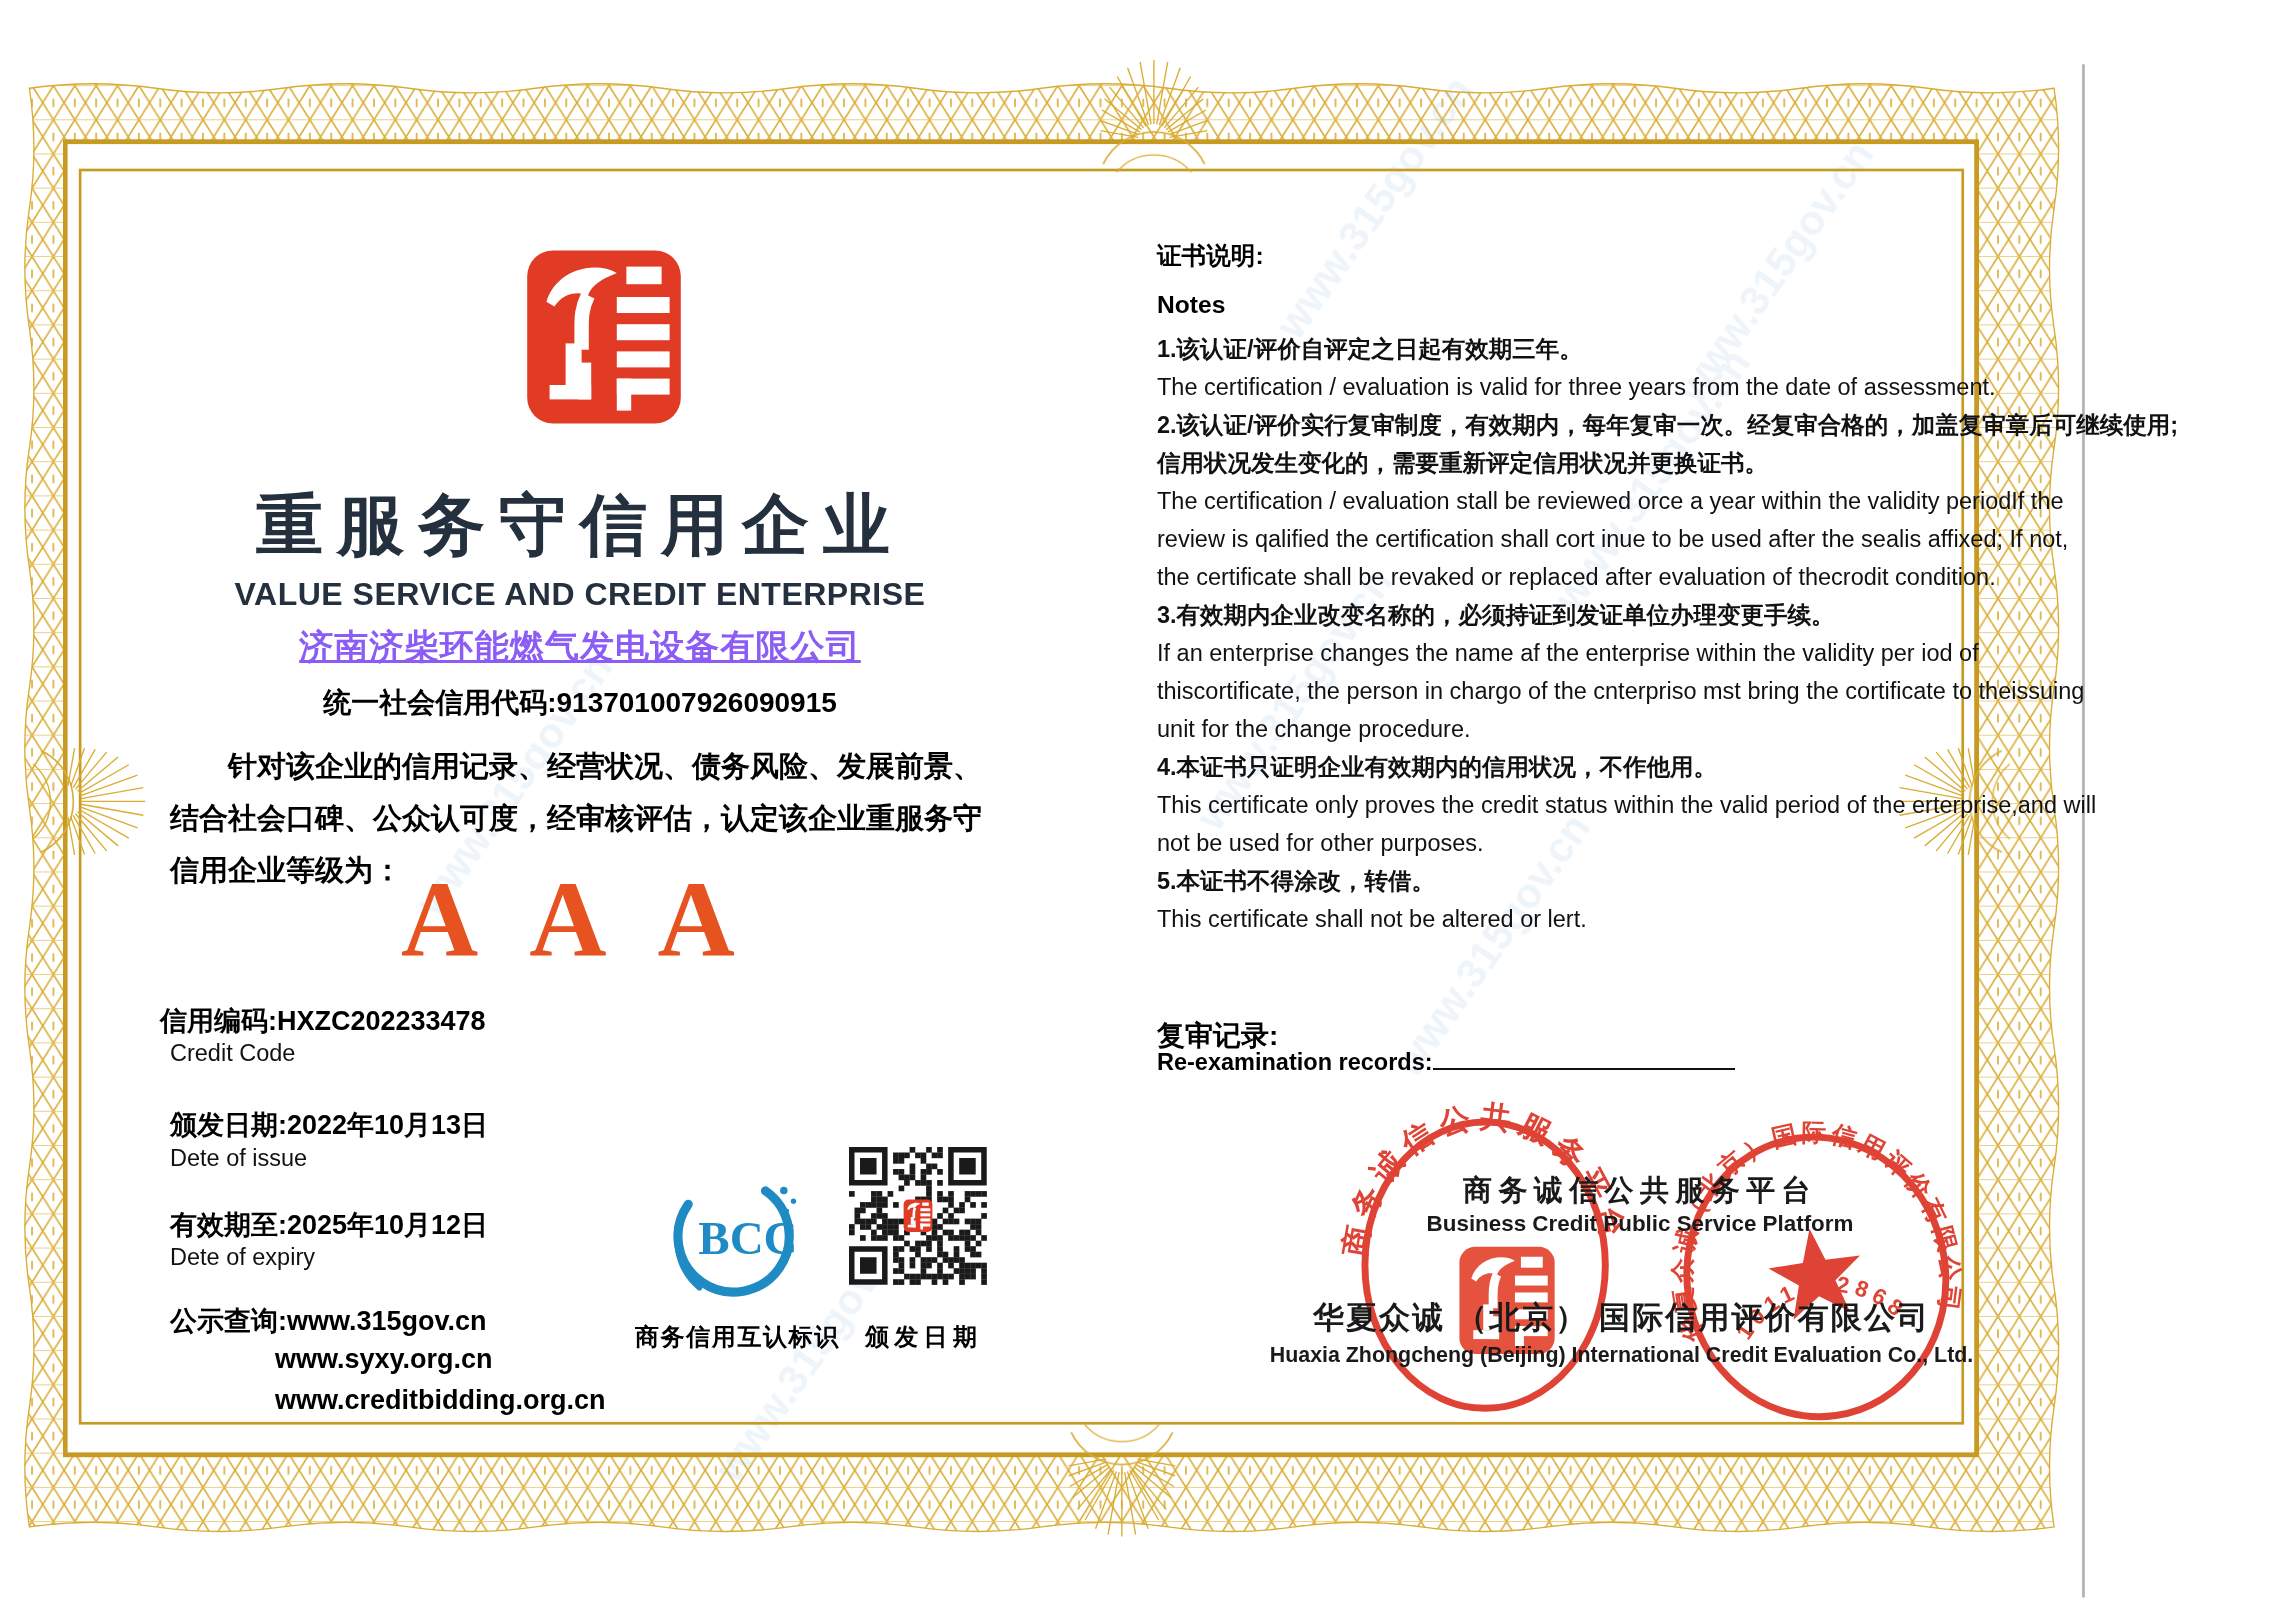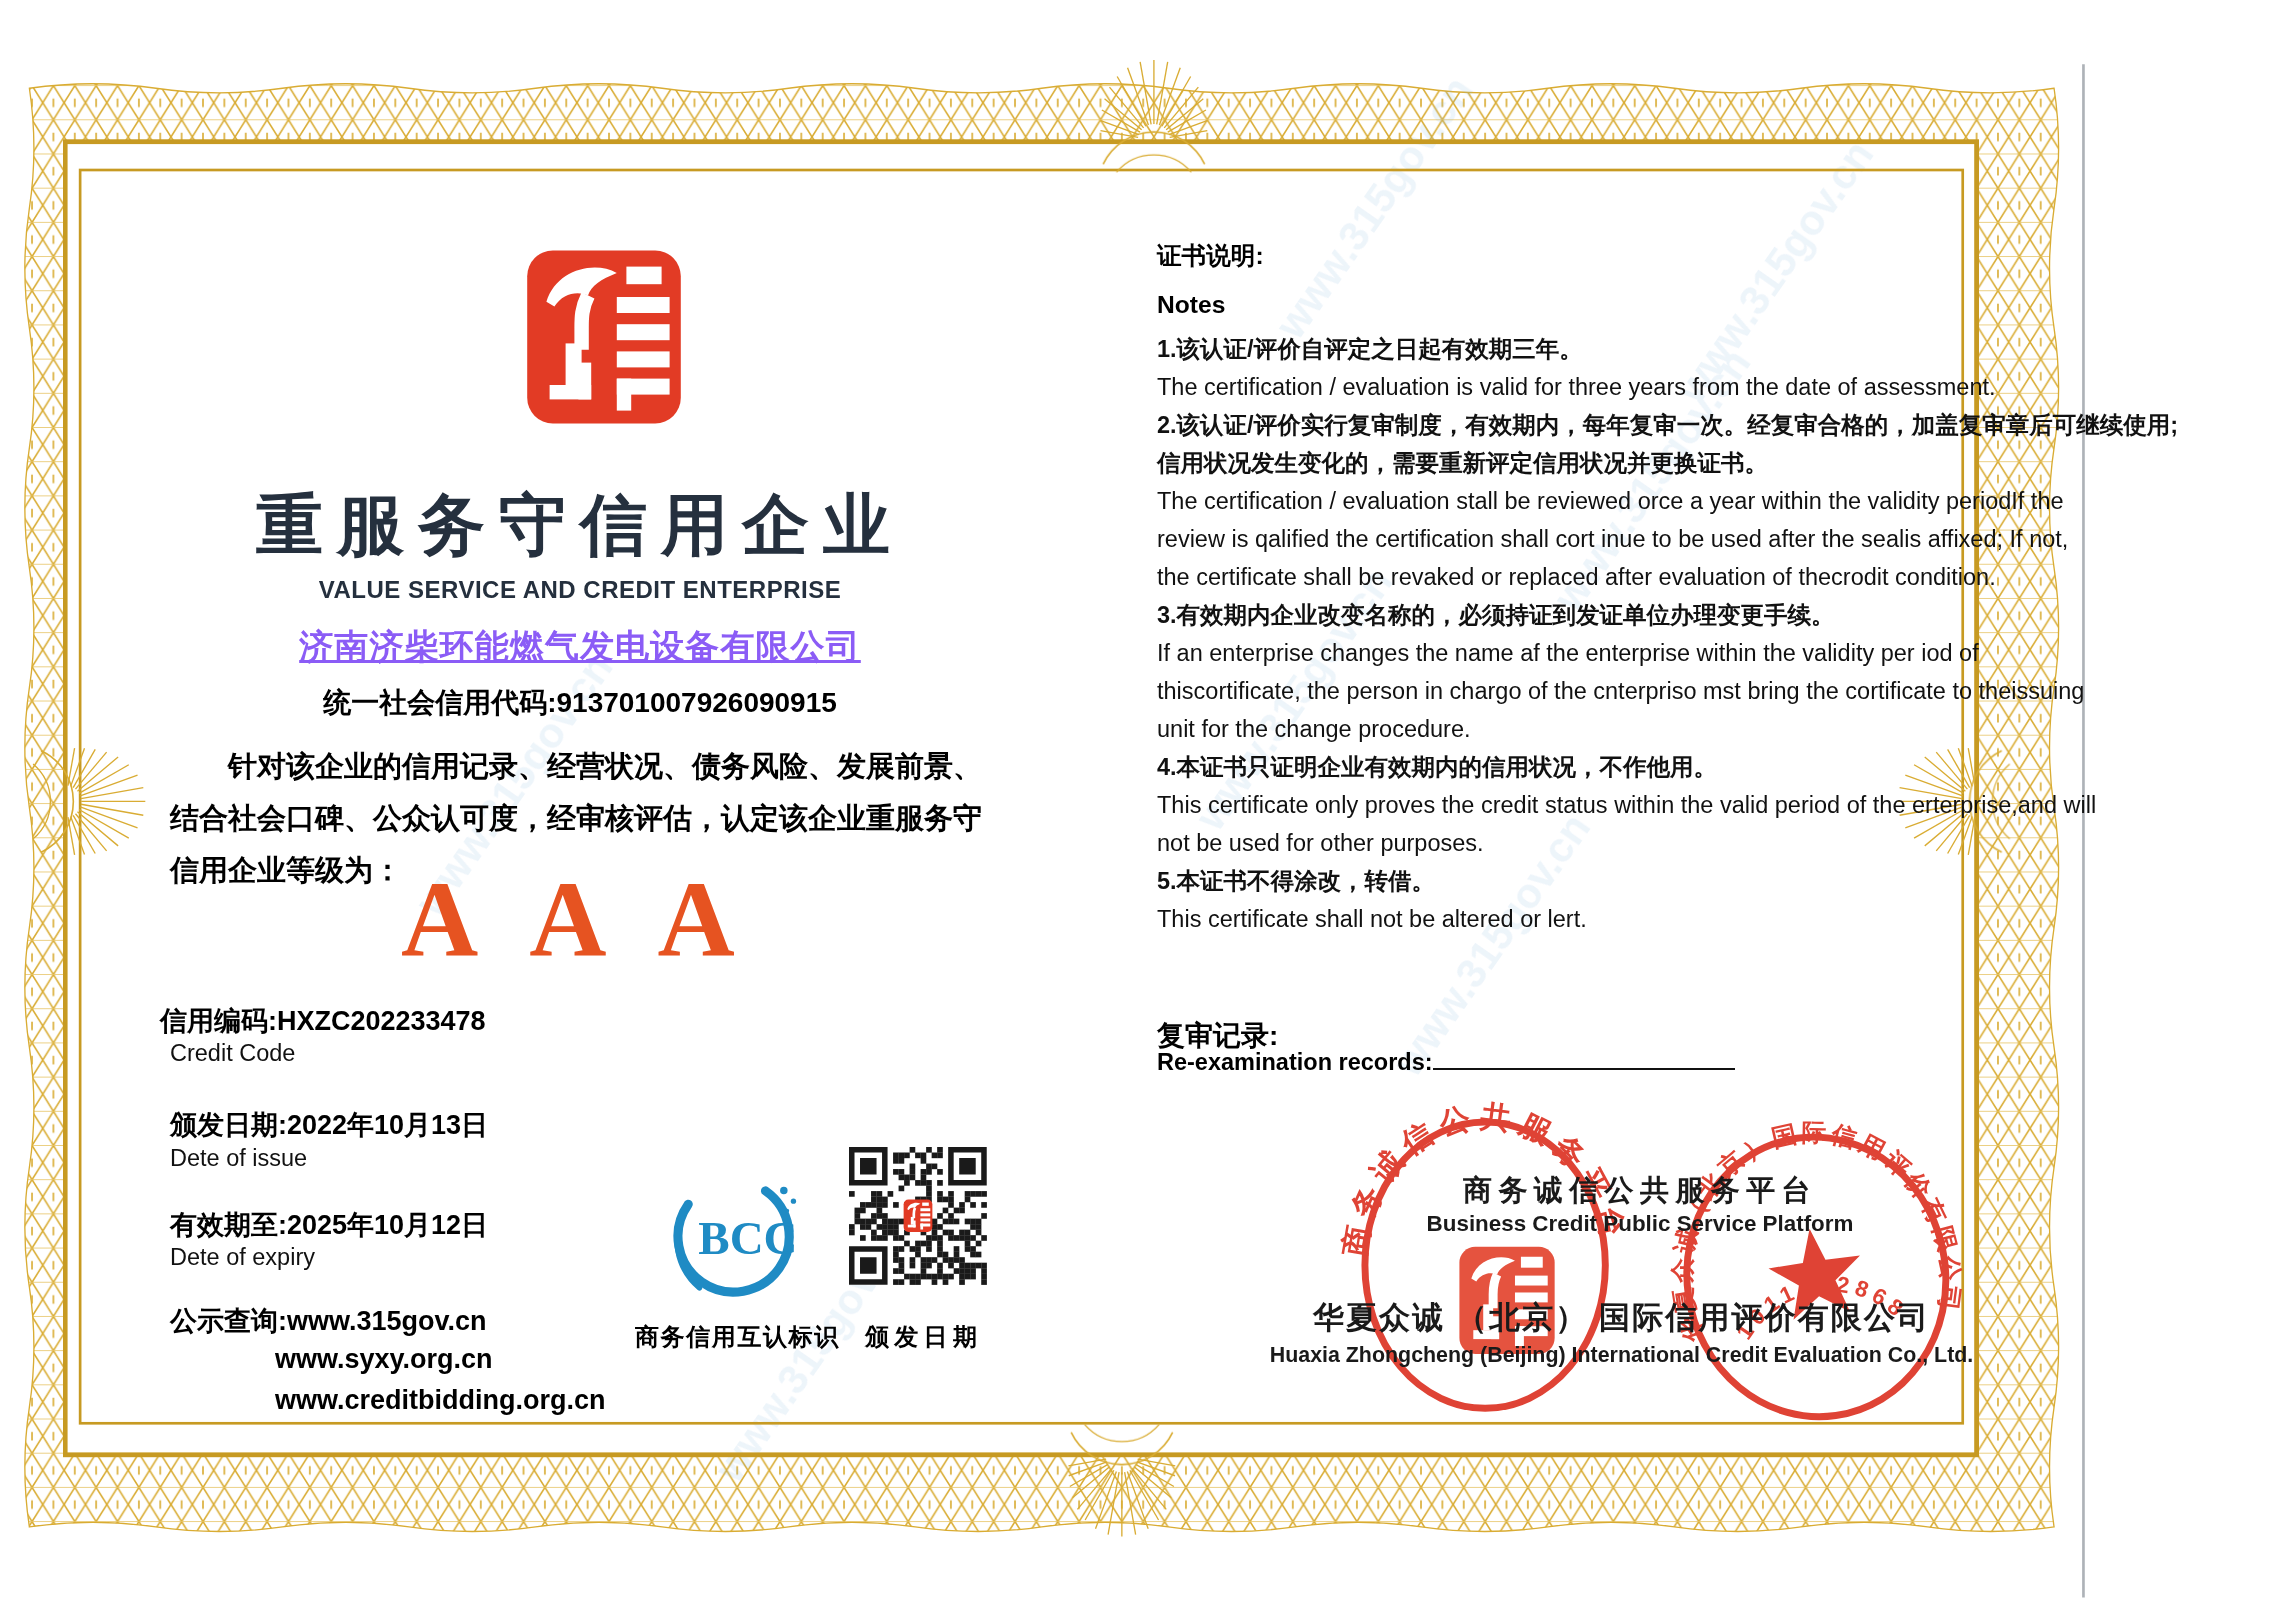--- a/index.html
+++ b/index.html
@@ -6,21 +6,21 @@
   #page{position:relative;width:2295px;height:1620px;background:#ffffff;overflow:hidden;
         font-family:"Liberation Sans",sans-serif;color:#111;}
   .abs{position:absolute;}
   svg{display:block;}
   .center{text-align:center;}
   .nowrap{white-space:nowrap;}
 
   
   .title-zh{left:230px;top:480px;width:700px;font-size:67px;font-weight:800;color:#25303E;
             letter-spacing:14px;}
-  .title-en{left:230px;top:576px;width:700px;font-size:24px;font-weight:700;color:#25303E;letter-spacing:0.5px;}
+  .title-en{left:230px;top:576px;width:700px;font-size:32px;font-weight:700;color:#25303E;letter-spacing:0.5px;}
   .company{left:230px;top:624px;width:700px;font-size:34px;font-weight:800;color:#8b5cf6;letter-spacing:1.1px;text-decoration:underline;}
   .uscc{left:230px;top:684px;width:700px;font-size:28px;font-weight:700;color:#000;}
   .statement{left:170px;top:740px;width:860px;font-size:29px;font-weight:600;line-height:52px;color:#000;}
   .rating{left:218px;top:859px;width:700px;font-size:107px;font-weight:700;color:#E65321;
           font-family:"Liberation Serif",serif;letter-spacing:51px;text-indent:51px;}
   .zh-label{font-size:27px;font-weight:600;color:#000;}
   .en-label{font-size:23.5px;font-weight:500;color:#111;text-align:right;}
   .url-line{font-size:27px;font-weight:600;color:#000;}
   .logo-caption{font-size:24px;font-weight:600;letter-spacing:1.6px;color:#000;}
 

